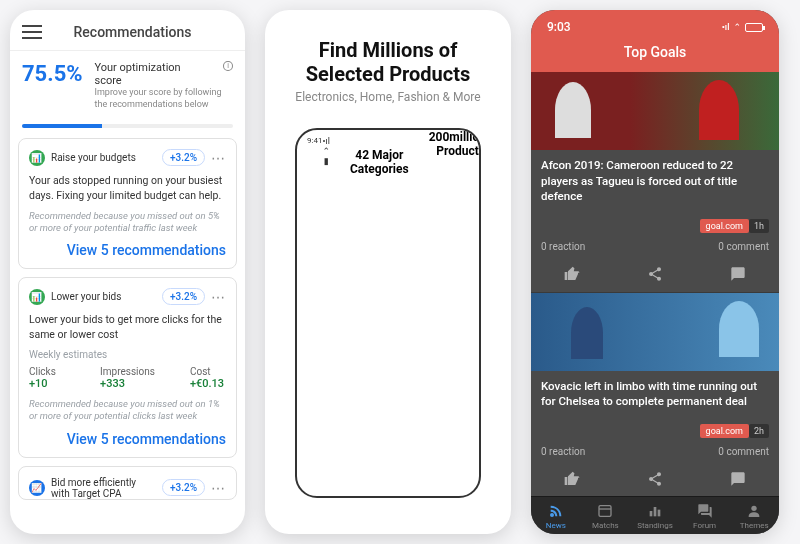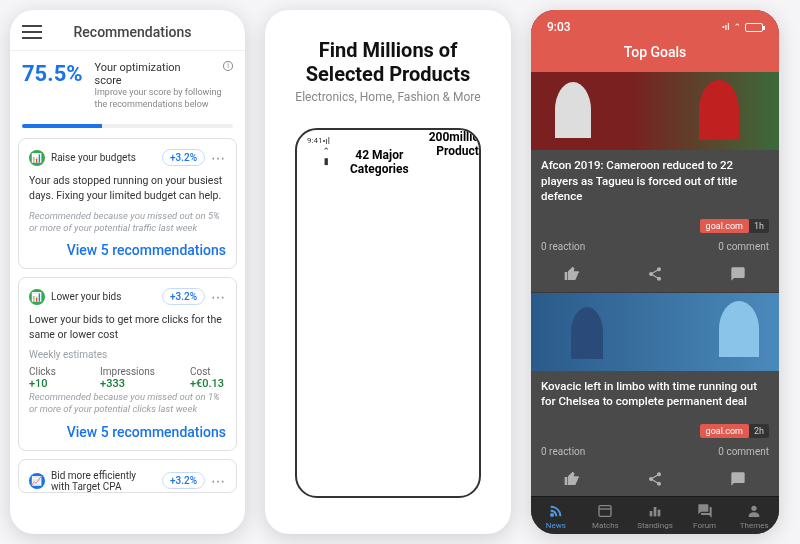--- a/index.html
+++ b/index.html
@@ -24,21 +24,21 @@
 .card-h{display:flex;align-items:center;gap:6px;margin-bottom:8px}
 .cicon{width:16px;height:16px;border-radius:50%;display:flex;align-items:center;justify-content:center;font-size:9px;color:#fff}
 .green{background:#34a853}.blue{background:#1a73e8}
 .card-t{flex:1;font-size:10px;color:#333}
 .badge{border:1px solid #c8dafc;color:#1a73e8;border-radius:11px;padding:2px 7px;font-size:10px;font-weight:500}
 .dots{color:#888;font-size:14px;letter-spacing:1px}
 .card-d{color:#333;font-size:10.5px;line-height:1.4;margin-bottom:6px}
 .card-r{color:#9aa0a6;font-style:italic;font-size:9.5px;line-height:1.3;margin-bottom:8px}
 .card-l{color:#1a73e8;text-align:right;font-size:14px;font-weight:500}
 .est-t{color:#9aa0a6;font-size:10px;margin:6px 0}
-.est-row{display:flex;gap:35px;margin-bottom:1px}
+.est-row{display:flex;gap:35px;margin-bottom:8px}
 .est-col{flex:1}
 .est-l{color:#666;font-size:10px}
 .est-v{color:#188038;font-size:11px;font-weight:500}
 .card-cut{overflow:hidden;max-height:34px}
 
 .p2{align-items:center;text-align:center}
 .p2-h1{font-size:20px;font-weight:700;color:#111;margin:28px 18px 4px;line-height:1.2}
 .p2-h2{font-size:12px;color:#888;margin-bottom:24px}
 .inner-phone{width:186px;height:370px;border:2px solid #333;border-radius:22px;background:#fff;display:flex;flex-direction:row;position:relative;overflow:hidden}
 .ip-status{font-size:8px;color:#333;display:flex;justify-content:space-between;padding:6px 10px 2px}

